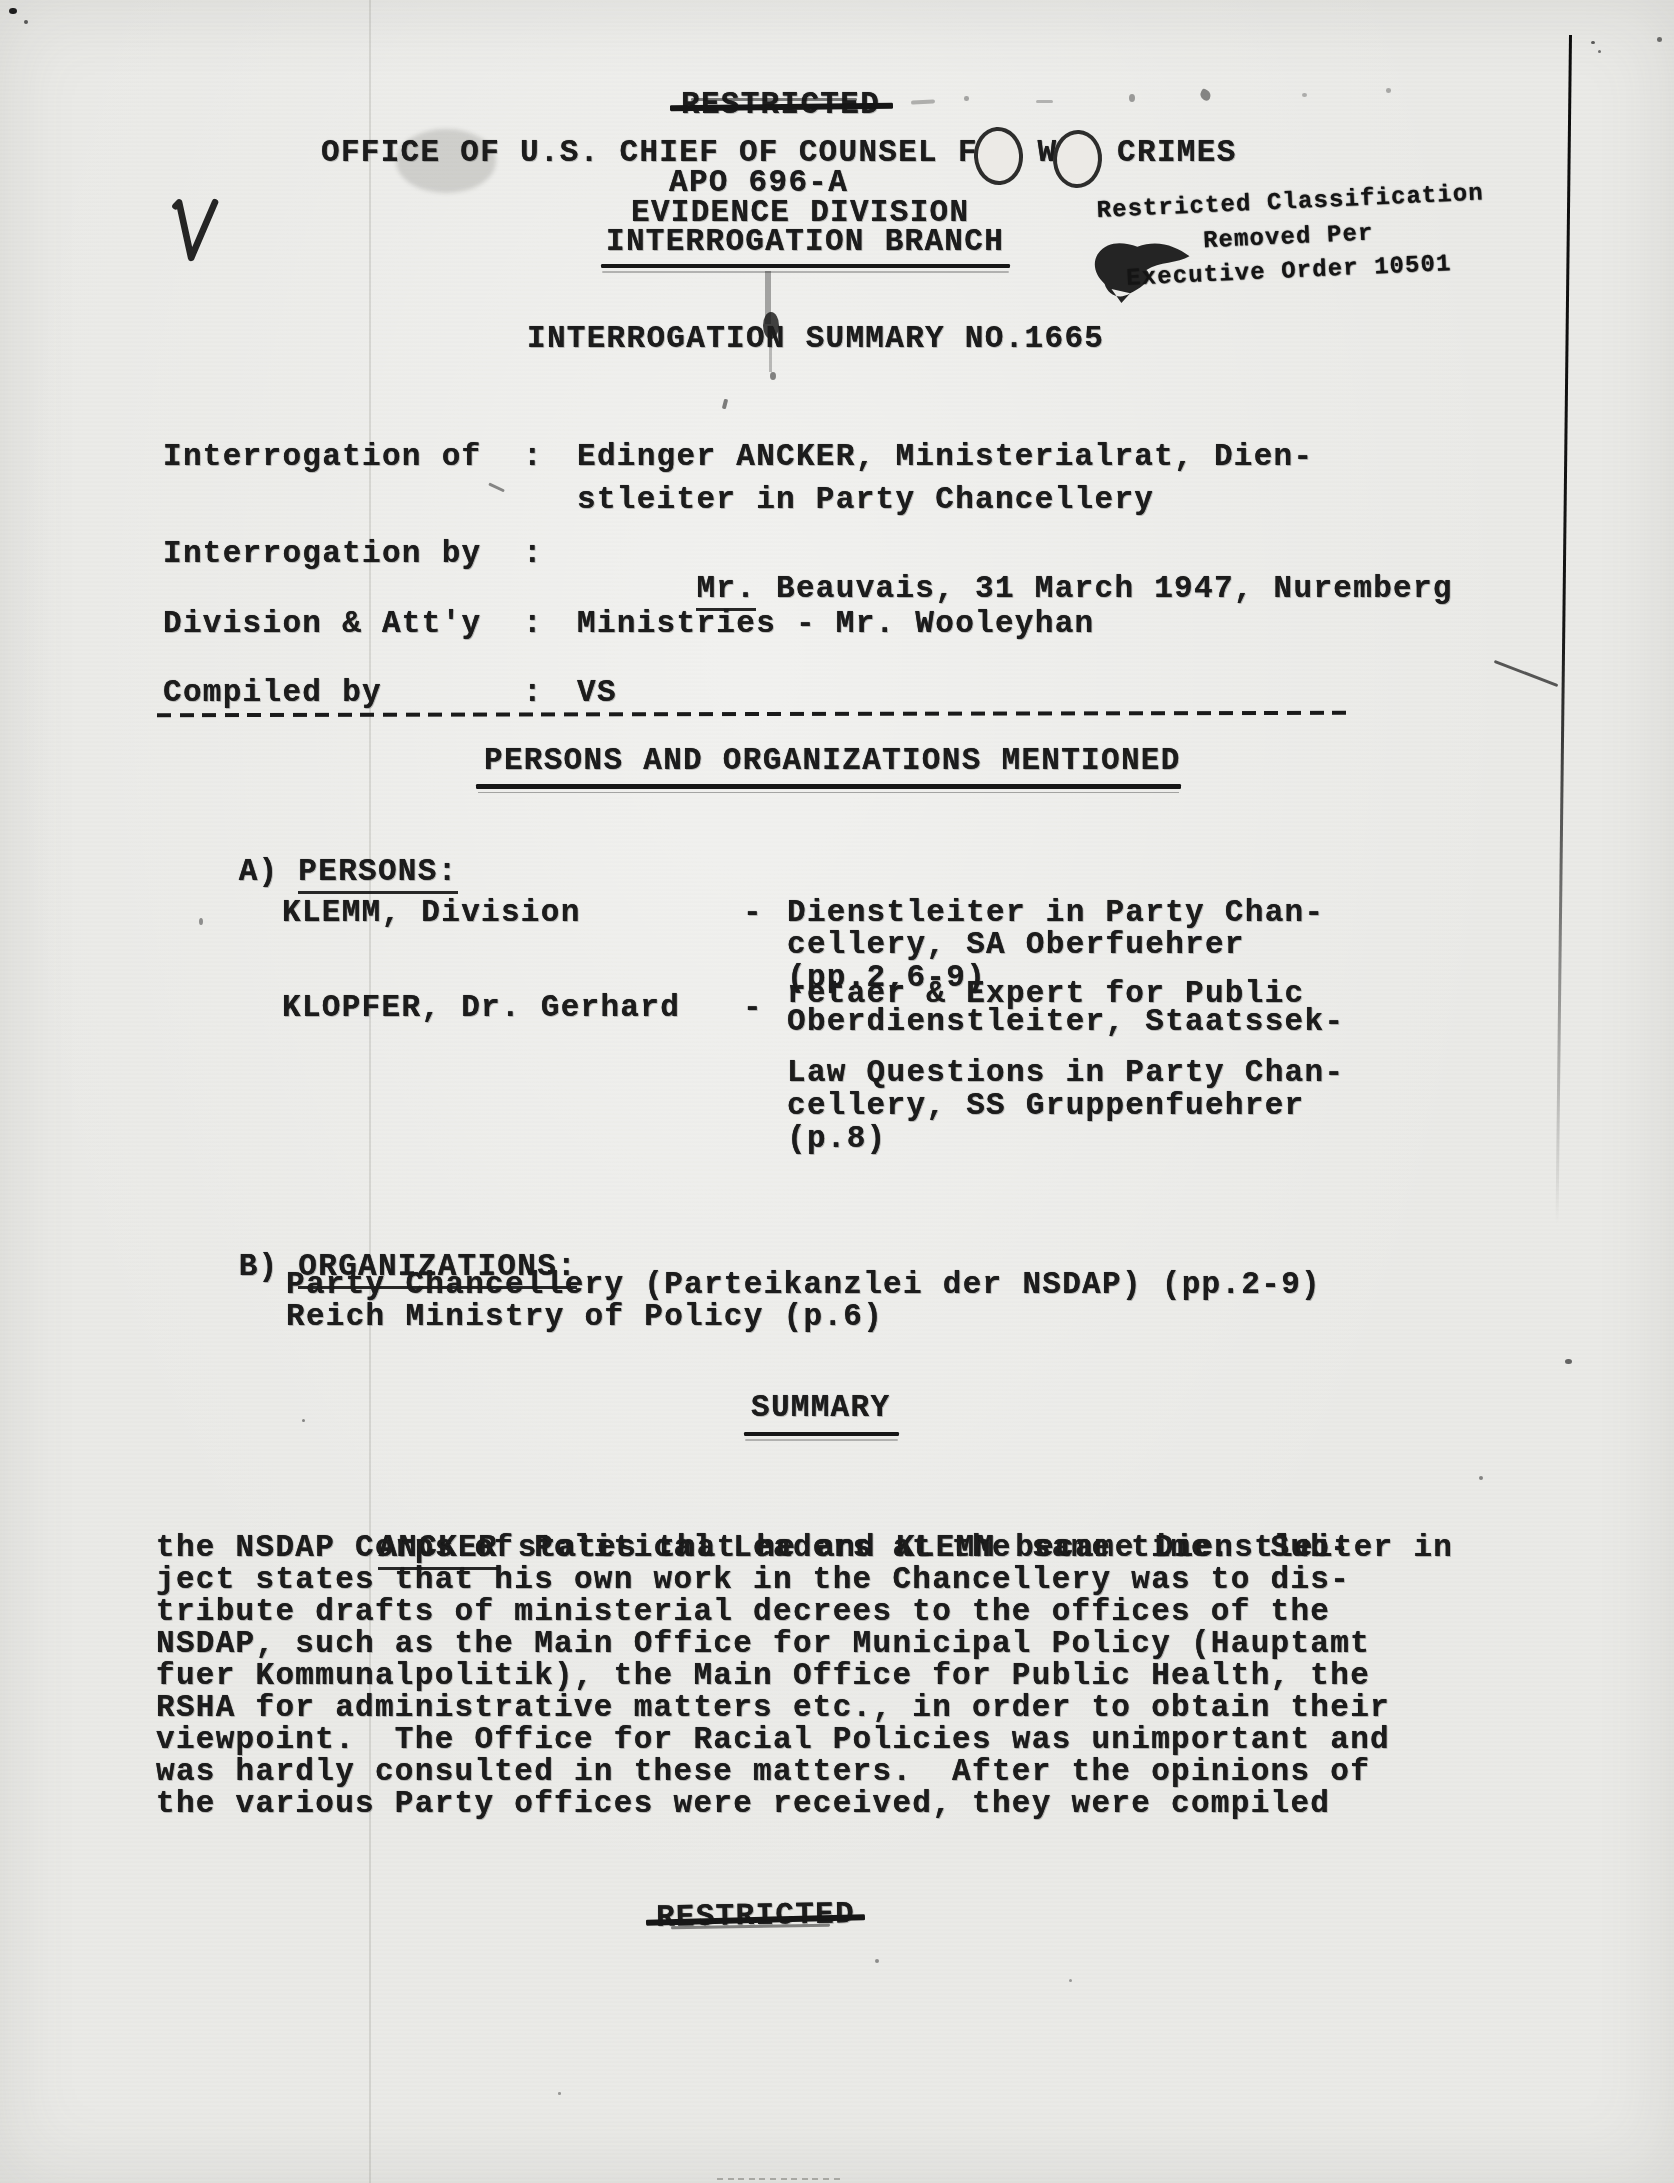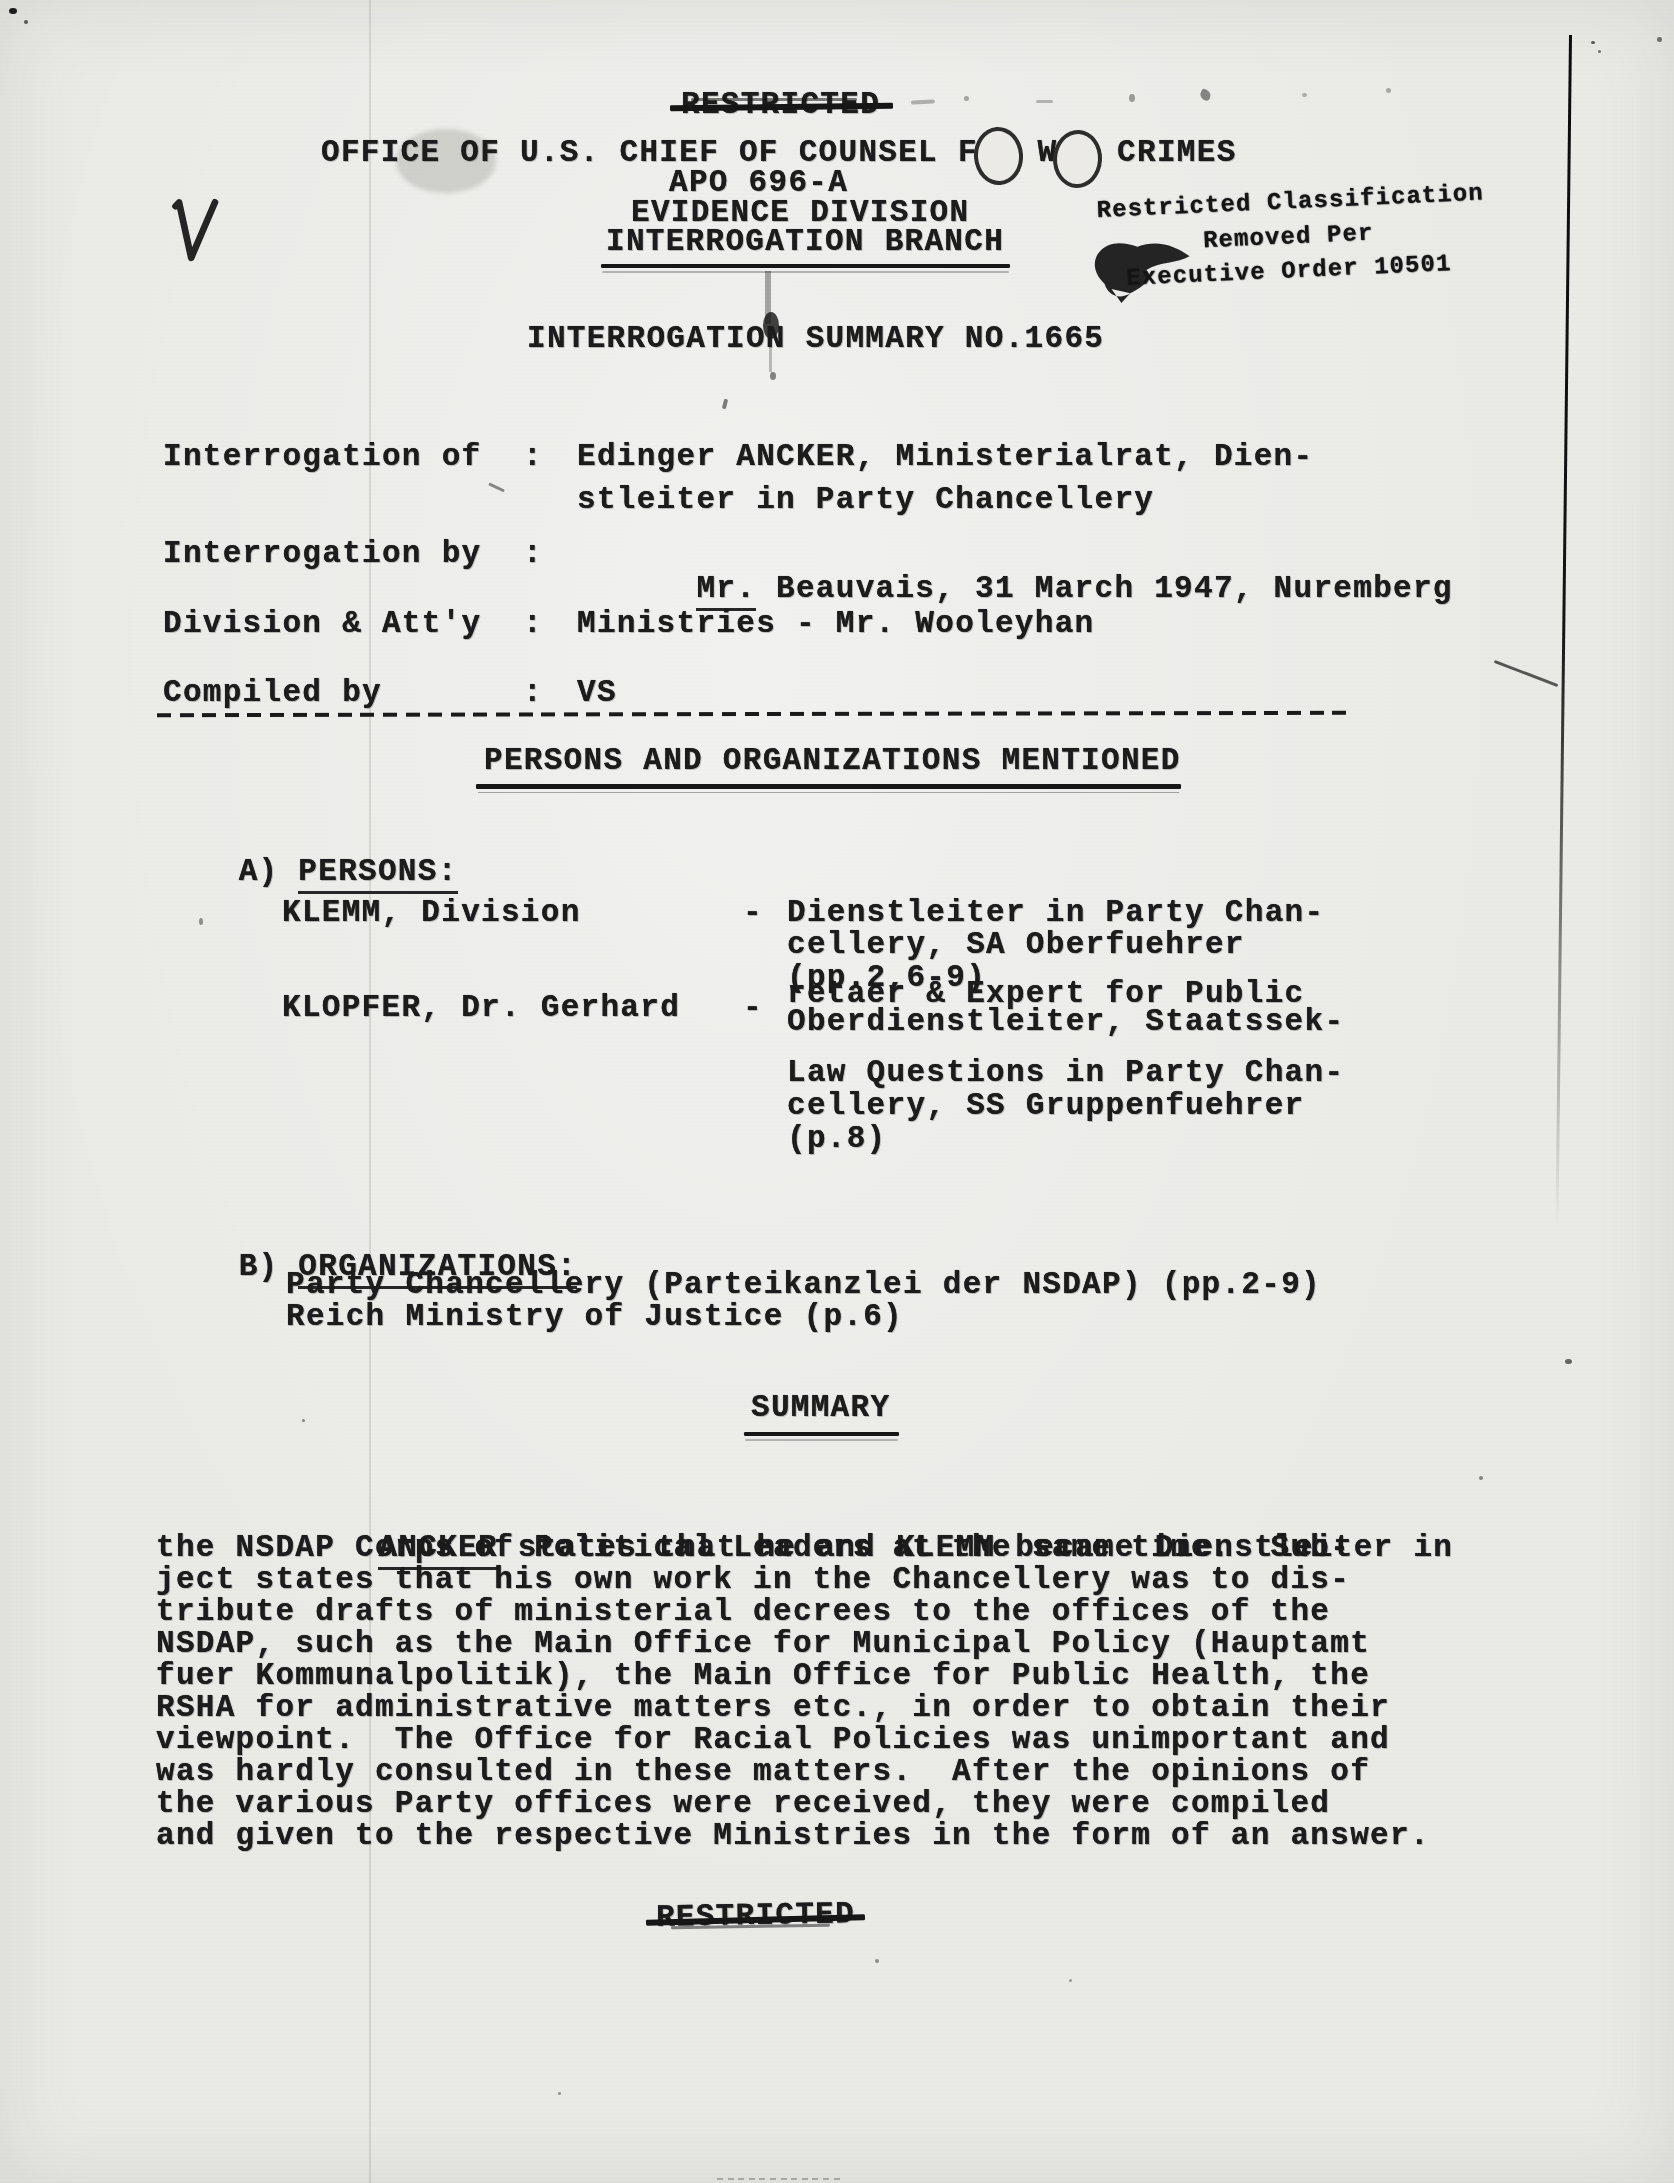--- a/index.html
+++ b/index.html
@@ -159,39 +159,38 @@
     <div class="abs t" style="left:787px;top:976px;">retaer &amp; Expert for Public</div>
     <div class="abs t" style="left:787px;top:1055px;">Law Questions in Party Chan-</div>
     <div class="abs t" style="left:787px;top:1088px;">cellery, SS Gruppenfuehrer</div>
     <div class="abs t" style="left:787px;top:1121px;">(p.8)</div>
   </div>
 
   <div class="abs t" style="left:159px;top:1214px;">
     <span>B)</span><span> </span><span class="ul">ORGANIZATIONS:</span>
   </div>
   <div class="abs t" style="left:286px;top:1267px;">Party Chancellery (Parteikanzlei der NSDAP) (pp.2-9)</div>
-  <div class="abs t" style="left:286px;top:1299px;">Reich Ministry of Justice (p.6)</div>
+  <div class="abs t" style="left:286px;top:1299px;">Reich Ministry of Policy (p.6)</div>
 
   <div class="abs t" style="left:751px;top:1390px;">SUMMARY</div>
   <div class="bar" style="left:744px;top:1432px;width:155px;height:4px;box-shadow:0 6px 0 -1.3px rgba(22,22,22,0.4);"></div>
 
   <div class="abs" style="left:156px;top:1500px;">
     <div class="t" style="height:32px;line-height:32px;padding-left:103px;">
       <span class="ul">ANCKER</span><span> states that he and KLEMM became Dienstleiter in</span>
     </div>
     <div class="t" style="height:32px;line-height:32px;">the NSDAP Corps of Political Leaders at the same time.  Sub-</div>
     <div class="t" style="height:32px;line-height:32px;">ject states that his own work in the Chancellery was to dis-</div>
     <div class="t" style="height:32px;line-height:32px;">tribute drafts of ministerial decrees to the offices of the</div>
     <div class="t" style="height:32px;line-height:32px;">NSDAP, such as the Main Office for Municipal Policy (Hauptamt</div>
     <div class="t" style="height:32px;line-height:32px;">fuer Kommunalpolitik), the Main Office for Public Health, the</div>
     <div class="t" style="height:32px;line-height:32px;">RSHA for administrative matters etc., in order to obtain their</div>
     <div class="t" style="height:32px;line-height:32px;">viewpoint.  The Office for Racial Policies was unimportant and</div>
     <div class="t" style="height:32px;line-height:32px;">was hardly consulted in these matters.  After the opinions of</div>
     <div class="t" style="height:32px;line-height:32px;">the various Party offices were received, they were compiled</div>
-    <div class="t" style="height:32px;line-height:32px;">and given to the respective Ministries in the form of an answer.</div>
   </div>
 
   <div class="abs t" style="left:656px;top:1898px;transform:rotate(-1deg);">RESTRICTED</div>
   <div class="bar" style="left:646px;top:1917px;width:219px;height:6px;transform:rotate(-1.4deg);"></div>
   <div class="bar" style="left:671px;top:1925px;width:159px;height:2.7px;opacity:.5;transform:rotate(-1deg);"></div>
 
 </div>
 
 
 </body></html>

